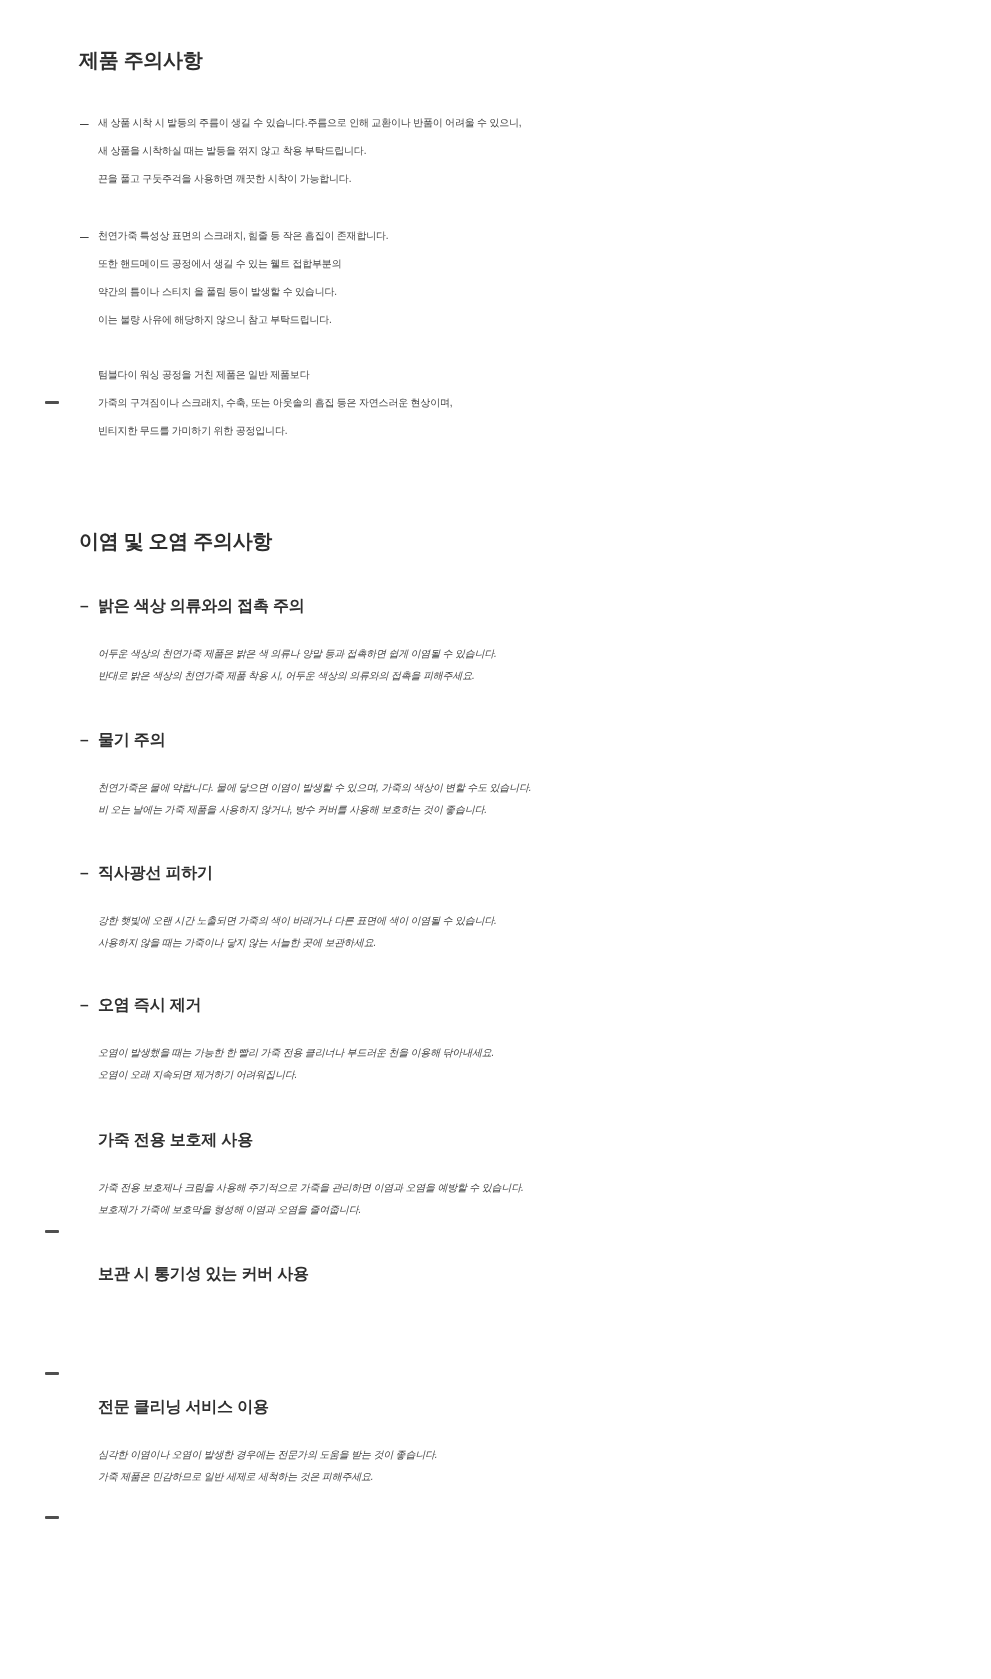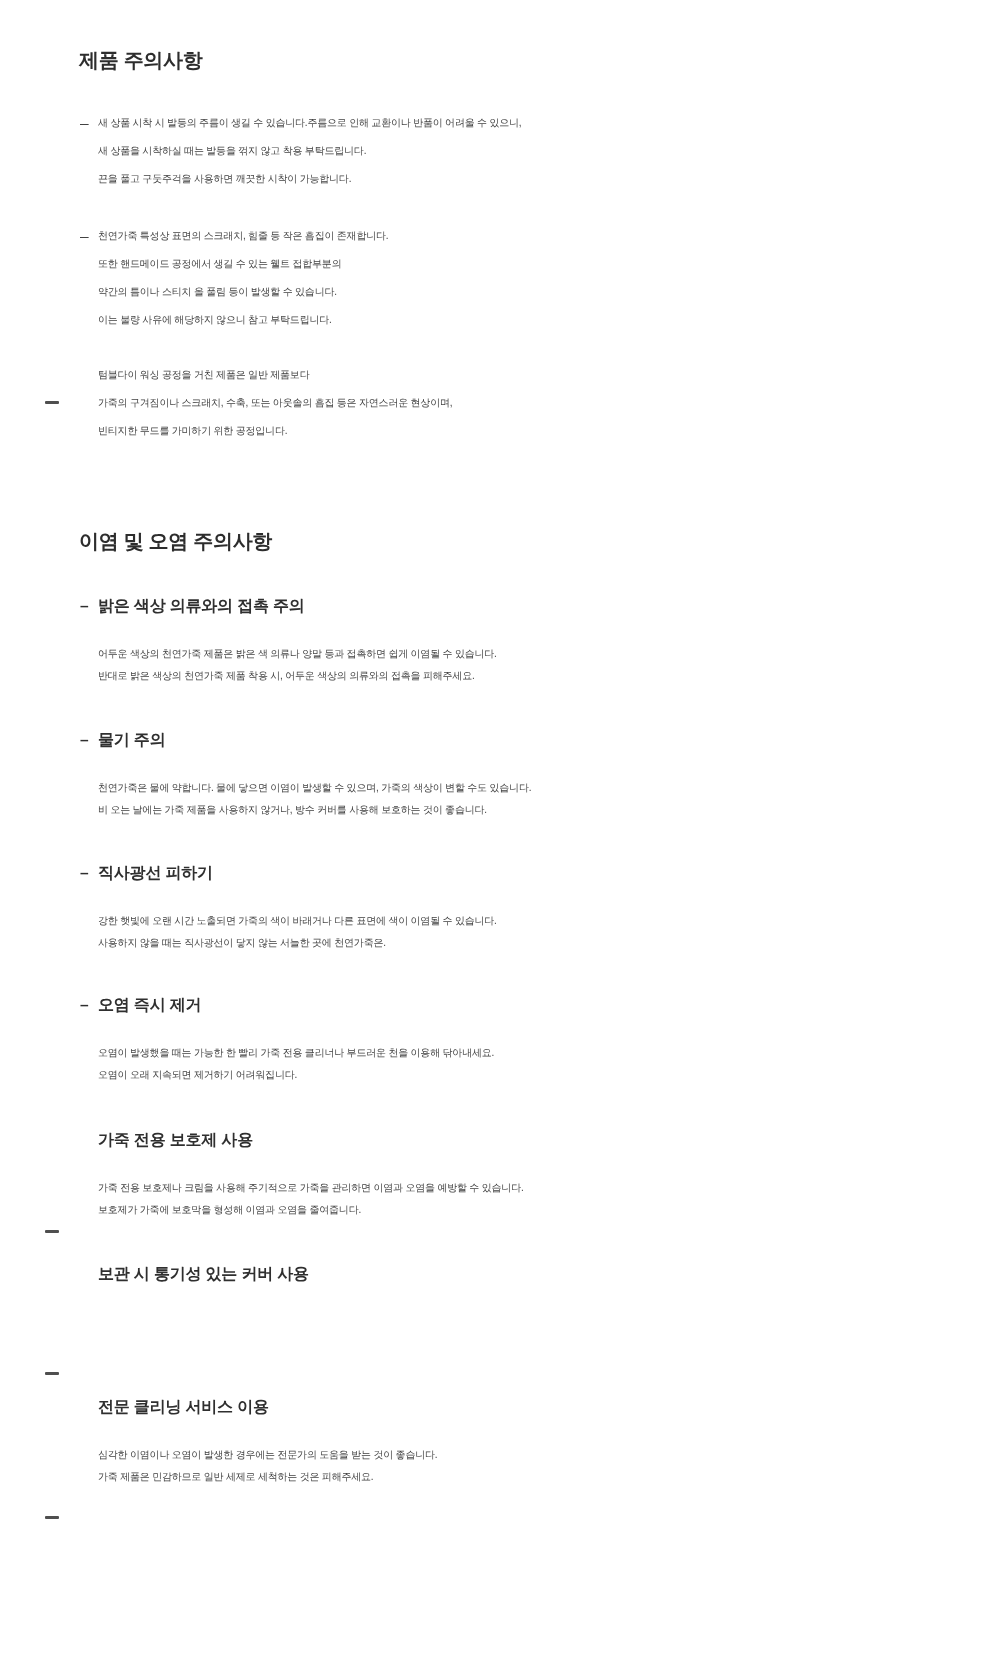--- a/index.html
+++ b/index.html
@@ -27,21 +27,21 @@
     position: absolute;
     left: 98px;
     white-space: nowrap;
   }
   .para .line {
     font-size: 10px;
     color: #424242;
     letter-spacing: -0.2px;
   }
   .lh28 .line { line-height: 28px; }
-  .lh22 .line { line-height: 22px; }
+  .lh22 .line { line-height: 22px; font-style: italic; }
   .bullet-dash {
     position: absolute;
     left: -18px;
     top: 0;
     font-size: 15.5px;
     line-height: 28px;
     color: #424242;
   }
   .sub-heading {
     position: absolute;
@@ -112,21 +112,21 @@
   <div class="para lh22" style="top:777px">
     <div class="line">천연가죽은 물에 약합니다. 물에 닿으면 이염이 발생할 수 있으며, 가죽의 색상이 변할 수도 있습니다.</div>
     <div class="line">비 오는 날에는 가죽 제품을 사용하지 않거나, 방수 커버를 사용해 보호하는 것이 좋습니다.</div>
   </div>
 
   <h3 class="sub-heading" style="top:862px">
     <span class="bullet-dash">–</span><span>직사광선 피하기</span>
   </h3>
   <div class="para lh22" style="top:910px">
     <div class="line">강한 햇빛에 오랜 시간 노출되면 가죽의 색이 바래거나 다른 표면에 색이 이염될 수 있습니다.</div>
-    <div class="line">사용하지 않을 때는 직사광선이 닿지 않는 서늘한 곳에 천연가죽은.</div>
+    <div class="line">사용하지 않을 때는 가죽이나 닿지 않는 서늘한 곳에 보관하세요.</div>
   </div>
 
   <h3 class="sub-heading" style="top:994px">
     <span class="bullet-dash">–</span><span>오염 즉시 제거</span>
   </h3>
   <div class="para lh22" style="top:1042px">
     <div class="line">오염이 발생했을 때는 가능한 한 빨리 가죽 전용 클리너나 부드러운 천을 이용해 닦아내세요.</div>
     <div class="line">오염이 오래 지속되면 제거하기 어려워집니다.</div>
   </div>
 

